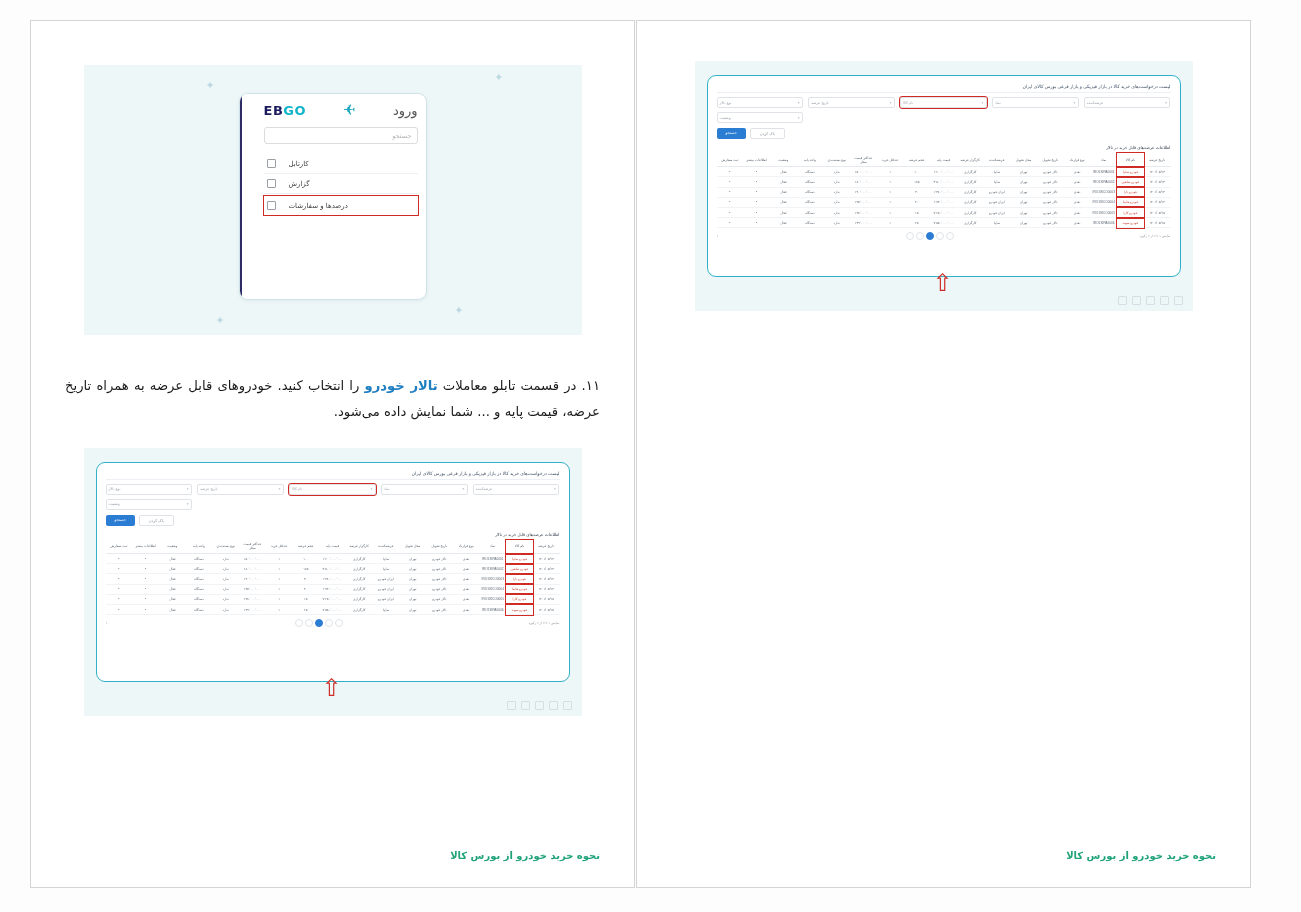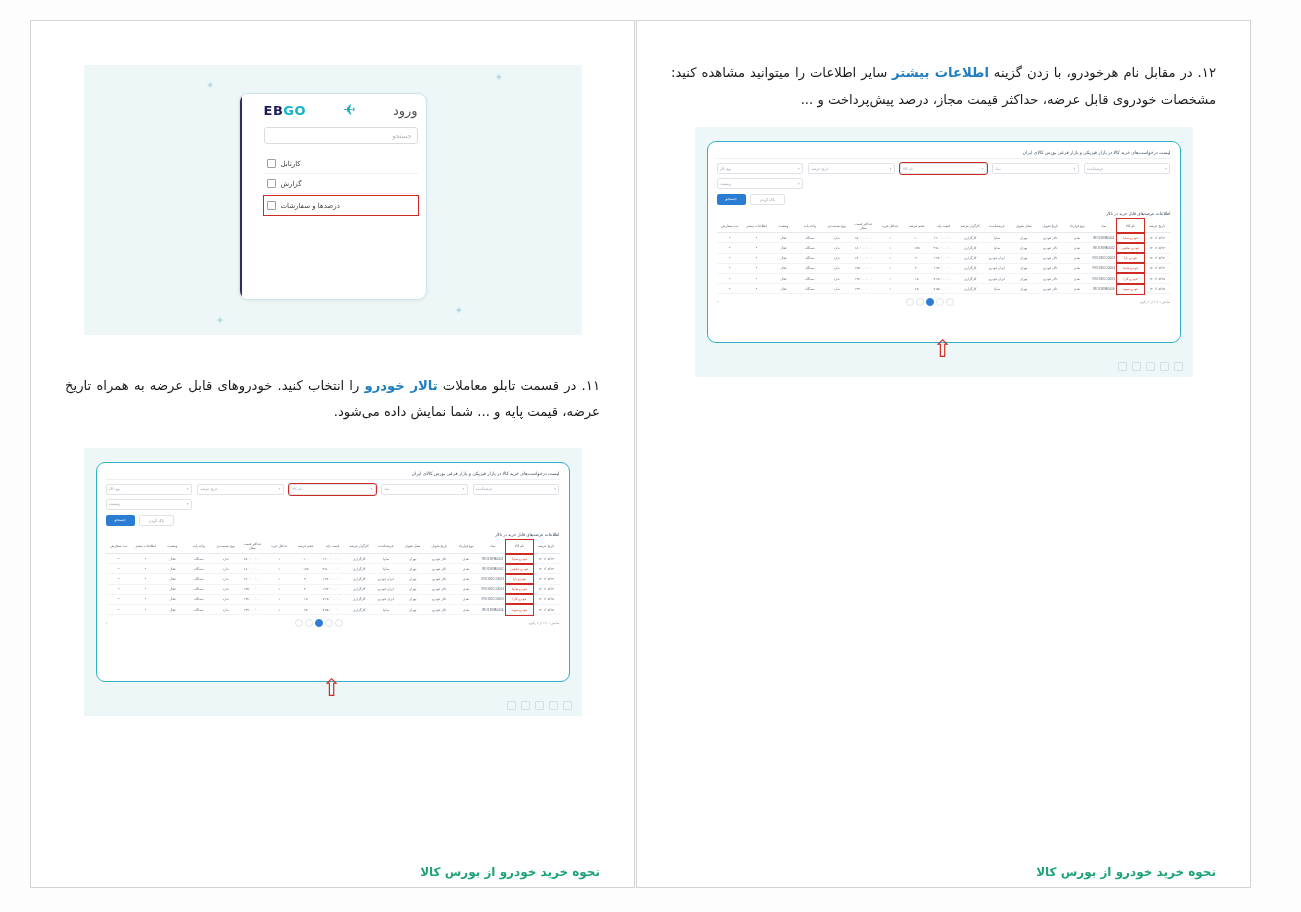--- a/index.html
+++ b/index.html
@@ -52,25 +52,25 @@
     font-family: "DejaVu Sans", sans-serif;
     font-size: 13.2px;
     line-height: 2.0;
     color: #1b1b1b;
   }
   .para.small-indent { margin-top: 14px; }
   .hl-blue { color: #1f7fc0; font-weight: bold; }
   .hl-red  { color: #d2322c; font-weight: bold; }
   .footer-title {
     position: absolute;
-    bottom: 8px;
+    bottom: 26px;
     right: 34px;
     color: #20a37a;
     font-family: "DejaVu Sans", sans-serif;
-    font-size: 12px;
+    font-size: 10px;
     font-weight: bold;
     direction: rtl;
   }
   
   .fig-login {
     position: relative;
     margin: 18px auto 0 auto;
     width: 498px;
     height: 270px;
     background: #eef7f8;
@@ -134,21 +134,21 @@
     align-items: center;
     padding: 0 5px;
     direction: rtl;
     margin-bottom: 10px;
     background: #fff;
   }
   .menu-item {
     display: flex;
     flex-direction: row-reverse;
     align-items: center;
-    gap: 5px;
+    gap: 13px;
     font-size: 7px;
     color: #3b3b3b;
     font-family: "DejaVu Sans", sans-serif;
     padding: 5px 3px;
     border-bottom: 1px solid #f0f0f0;
     direction: rtl;
   }
   .menu-item .ic {
     width: 7px; height: 7px;
     border: 1px solid #9aa0a6;
@@ -291,23 +291,20 @@
   }
 </style>
 </head>
 <body>
 
 <div class="workspace">
 
   <div class="page page-right">
     <div class="page-inner">
 
-      <p class="para">
-        <span>۱۲. در مقابل نام هرخودرو، با زدن گزینه </span><span class="hl-blue">اطلاعات بیشتر</span><span> سایر اطلاعات را میتوانید مشاهده کنید:  مشخصات خودروی قابل عرضه، حداکثر قیمت مجاز، درصد پیش‌پرداخت و ...</span>
-      </p>
 
 
       <div class="fig-app right">
         <div class="app-window">
           <div class="app-head">لیست درخواست‌های خرید کالا در بازار فیزیکی و بازار فرعی بورس کالای ایران</div>
 
           <div class="filters">
             <div class="fcell">
                 <span>نوع تالار</span>
                 <span class="caret">▼</span>

